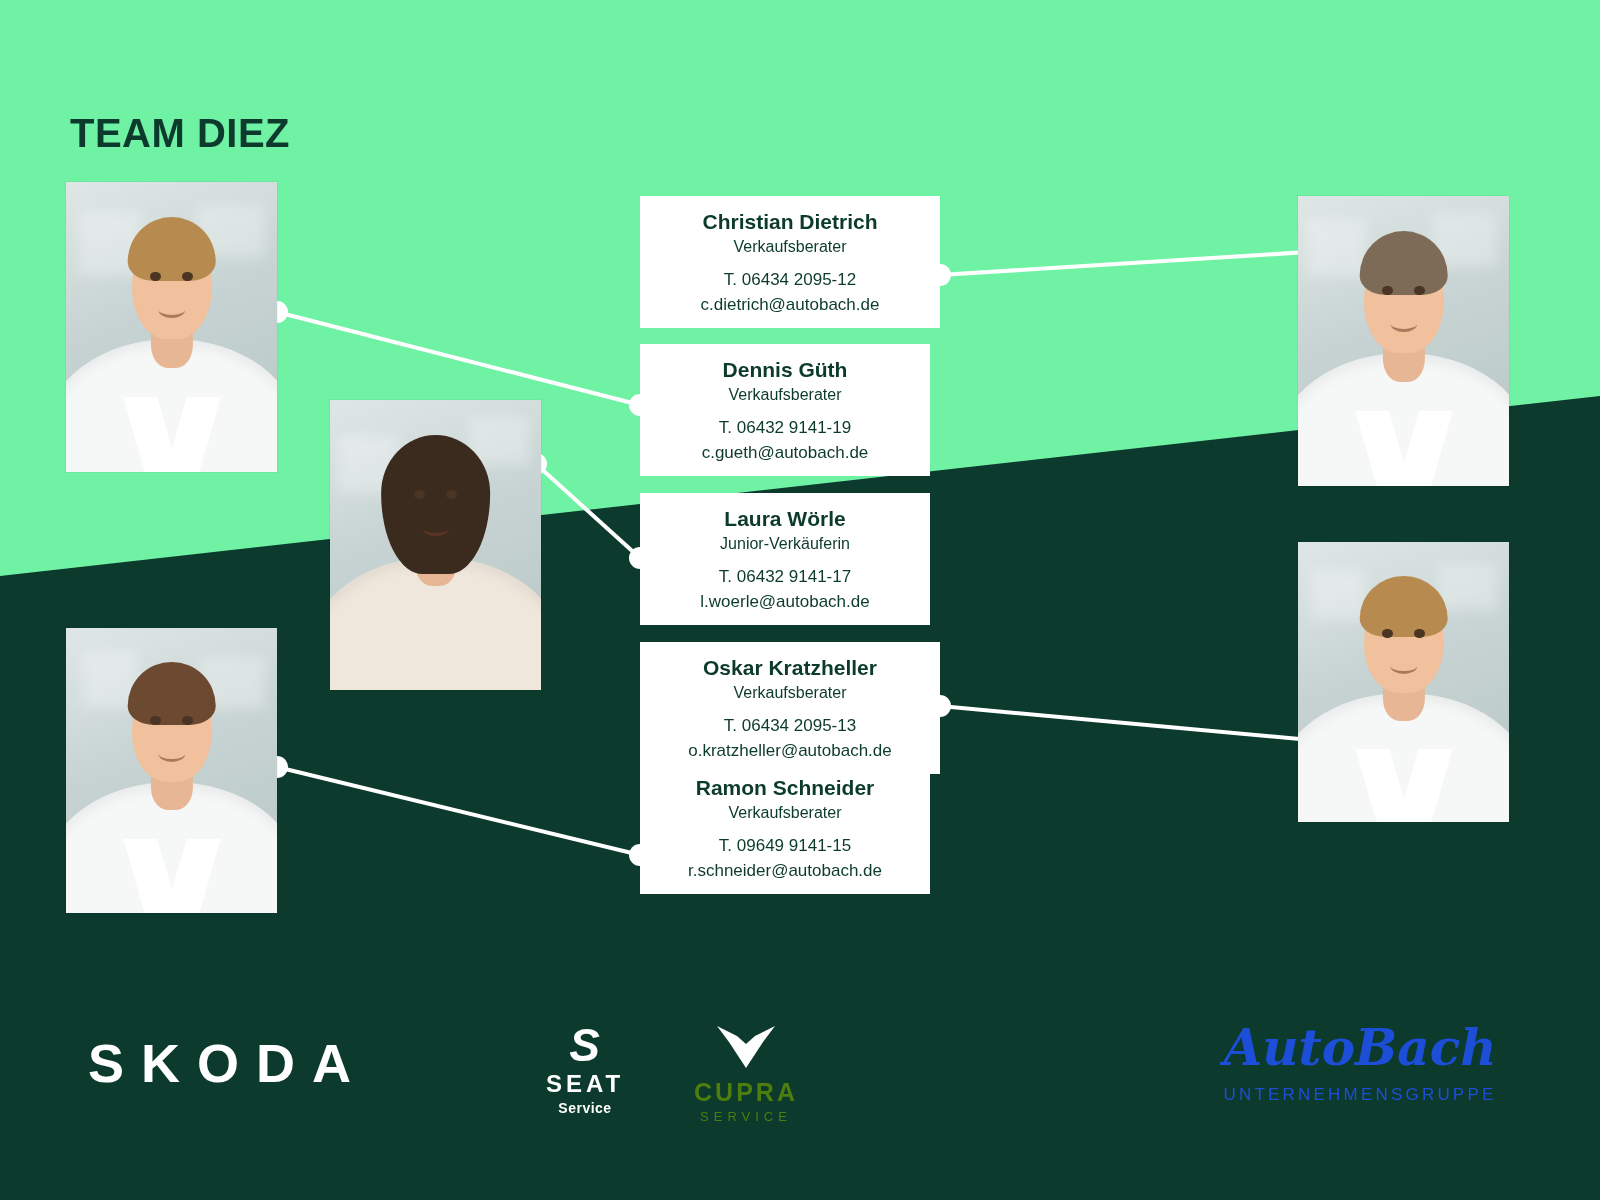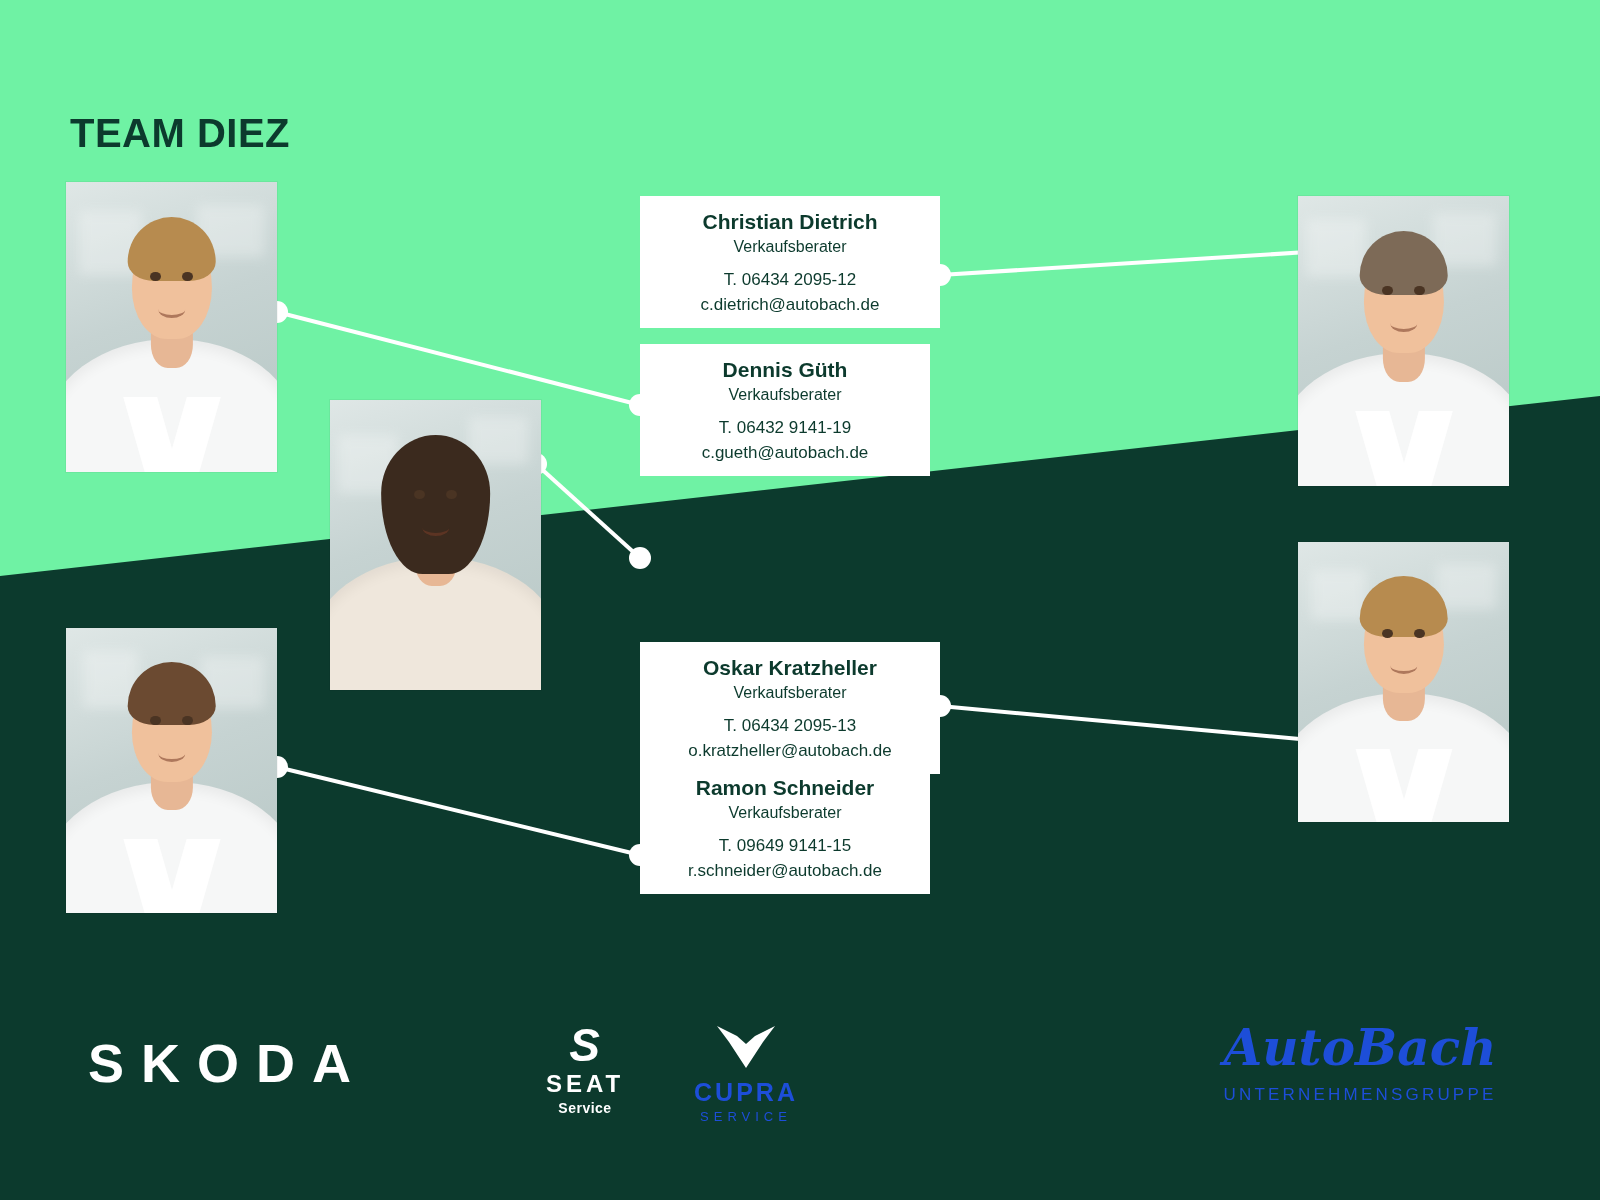--- a/index.html
+++ b/index.html
@@ -183,21 +183,21 @@
   #logo-seat .sub {
     font-size: 14px;
     font-weight: 700;
     letter-spacing: .5px;
     margin-top: 2px;
   }
   #logo-cupra {
     left: 672px; top: 1022px;
     width: 148px;
     text-align: center;
-    color: #1d4ed8;
+    color: #4d7c0f;
   }
   #logo-cupra .word {
     font-size: 25px;
     font-weight: 700;
     letter-spacing: 3px;
     margin-top: 6px;
   }
   #logo-cupra .sub {
     font-size: 13px;
     letter-spacing: 5px;
@@ -359,20 +359,26 @@
     <div class="mail">c.dietrich@autobach.de</div>
   </div>
 
   <div class="card" style="left:640px; top:344px; width:290px; height:132px;">
     <div class="name">Dennis Güth</div>
     <div class="role">Verkaufsberater</div>
     <div class="tel">T. 06432 9141-19</div>
     <div class="mail">c.gueth@autobach.de</div>
   </div>
 
+  <div class="card" style="left:640px; top:493px; width:290px; height:132px;">
+    <div class="name">Laura Wörle</div>
+    <div class="role">Junior-Verkäuferin</div>
+    <div class="tel">T. 06432 9141-17</div>
+    <div class="mail">l.woerle@autobach.de</div>
+  </div>
 
   <div class="card" style="left:640px; top:642px; width:300px; height:132px;">
     <div class="name">Oskar Kratzheller</div>
     <div class="role">Verkaufsberater</div>
     <div class="tel">T. 06434 2095-13</div>
     <div class="mail">o.kratzheller@autobach.de</div>
   </div>
 
   <div class="card" style="left:640px; top:762px; width:290px; height:132px;">
     <div class="name">Ramon Schneider</div>

